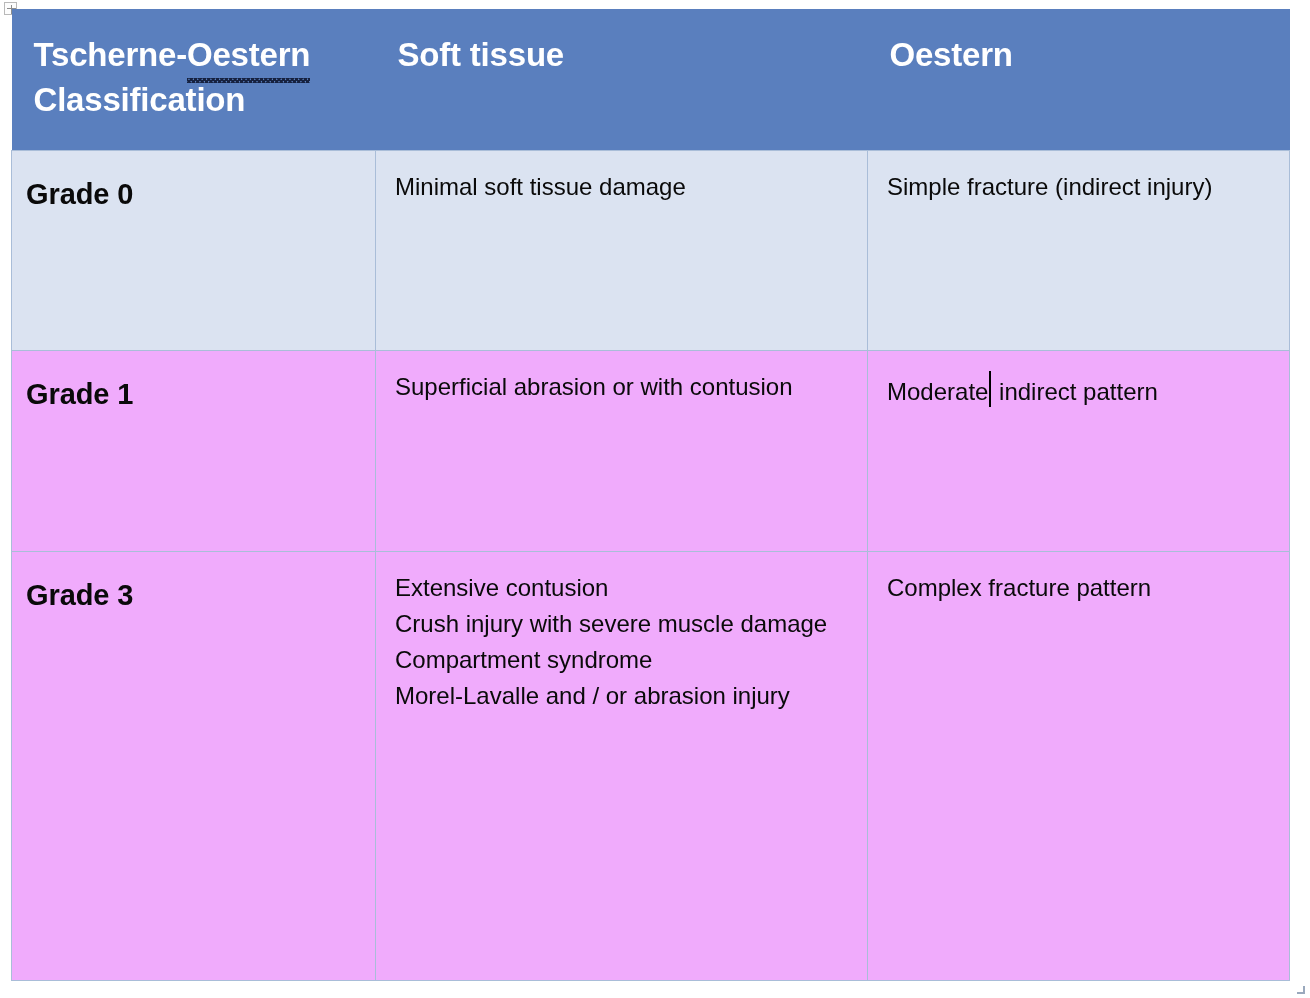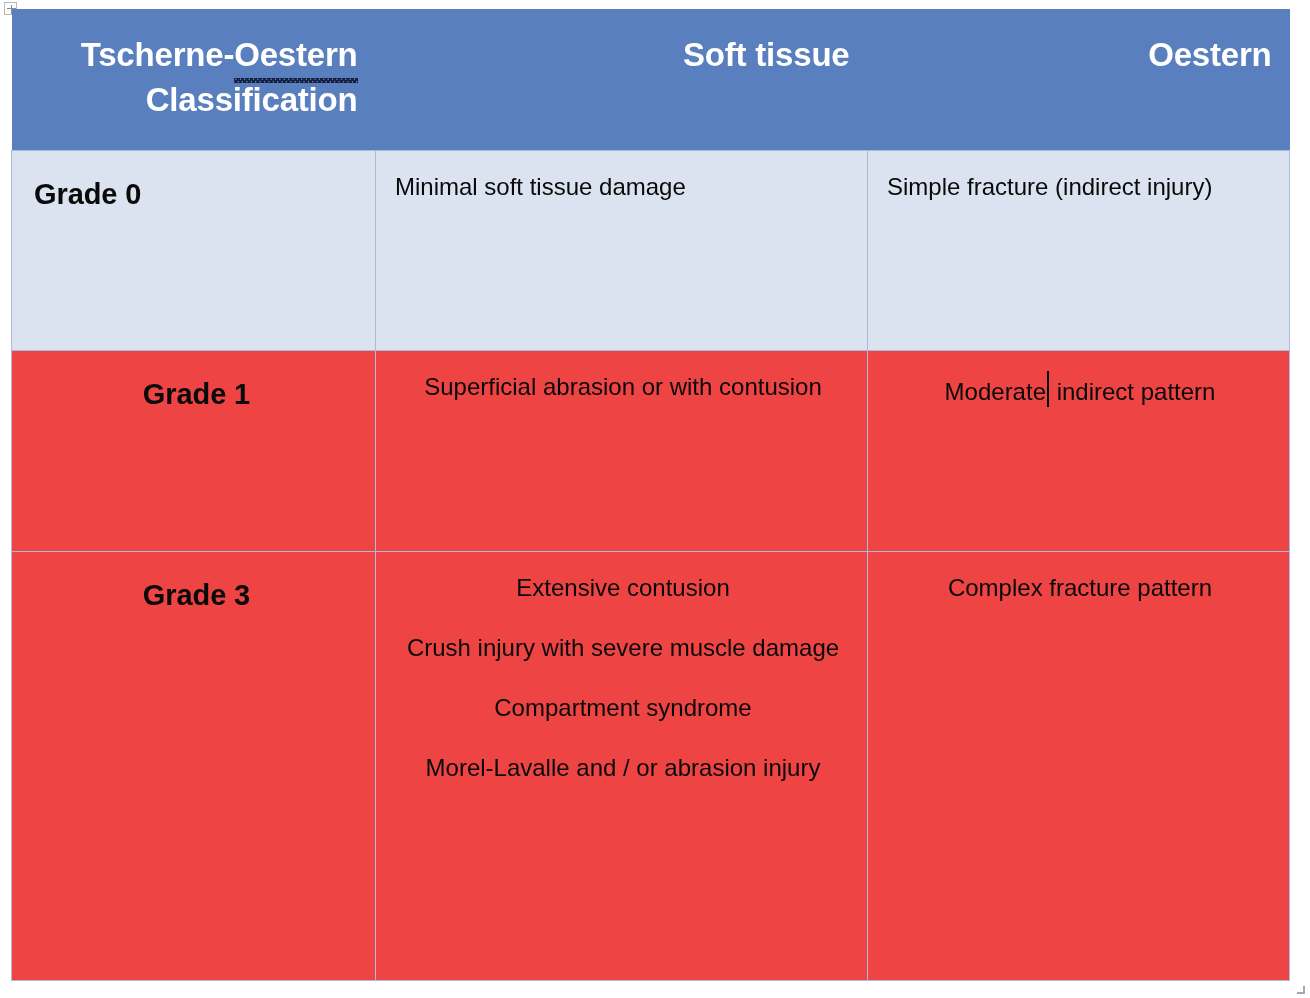--- a/index.html
+++ b/index.html
@@ -76,21 +76,21 @@
   col.c-frac  { width: 422px; }
 
   
   tr.header-row {
     height: 141px;
     background: var(--hdr, #5a7fbe);
   }
   tr.header-row th {
     background: #5a7fbe;
     color: #ffffff;
-    text-align: right;
+    text-align: left;
     vertical-align: top;
     font-weight: bold;
     font-size: 33px;
     line-height: 1.36;
     padding: 24px 18px 10px 22px;
     border: none;
     letter-spacing: -0.2px;
   }
   th.th-soft { padding-left: 18px; margin-top: 16px; }
   th.th-frac { padding-left: 17px; }
@@ -126,40 +126,40 @@
     padding: 20px 16px 12px 22px;
     border-left: 1px solid #a9bdd8;
     border-right: 1px solid #a9bdd8;
     border-top: 1px solid #a9bdd8;
     border-bottom: 1px solid #a9bdd8;
     font-size: 24px;
     line-height: 1.34;
     color: #0a0a0a;
   }
   tbody tr.band td { background: #dbe3f1; }
-  tbody tr.plain td { background: #ef4444; text-align: center; }
+  tbody tr.plain td { background: #f0abfc; }
 
   tbody td.cell-grade {
     font-weight: bold;
     font-size: 29px;
     padding-top: 24px;
-    padding-left: 22px;
+    padding-left: 14px;
     letter-spacing: -0.1px;
   }
   tbody td.cell-soft,
   tbody td.cell-frac {
     font-weight: normal;
     padding-left: 19px;
   }
 
   tbody tr.row-g3 td { height: 392px; }
 
   
   .para { margin: 0 0 0 0; }
-  .para + .para { margin-top: 28px; }
+  .para + .para { margin-top: 4px; }
 
   
   .caret {
     display: inline-block;
     width: 2px;
     height: 36px;
     background: #000000;
     vertical-align: -7px;
     margin: 0 1px 0 1px;
   }

